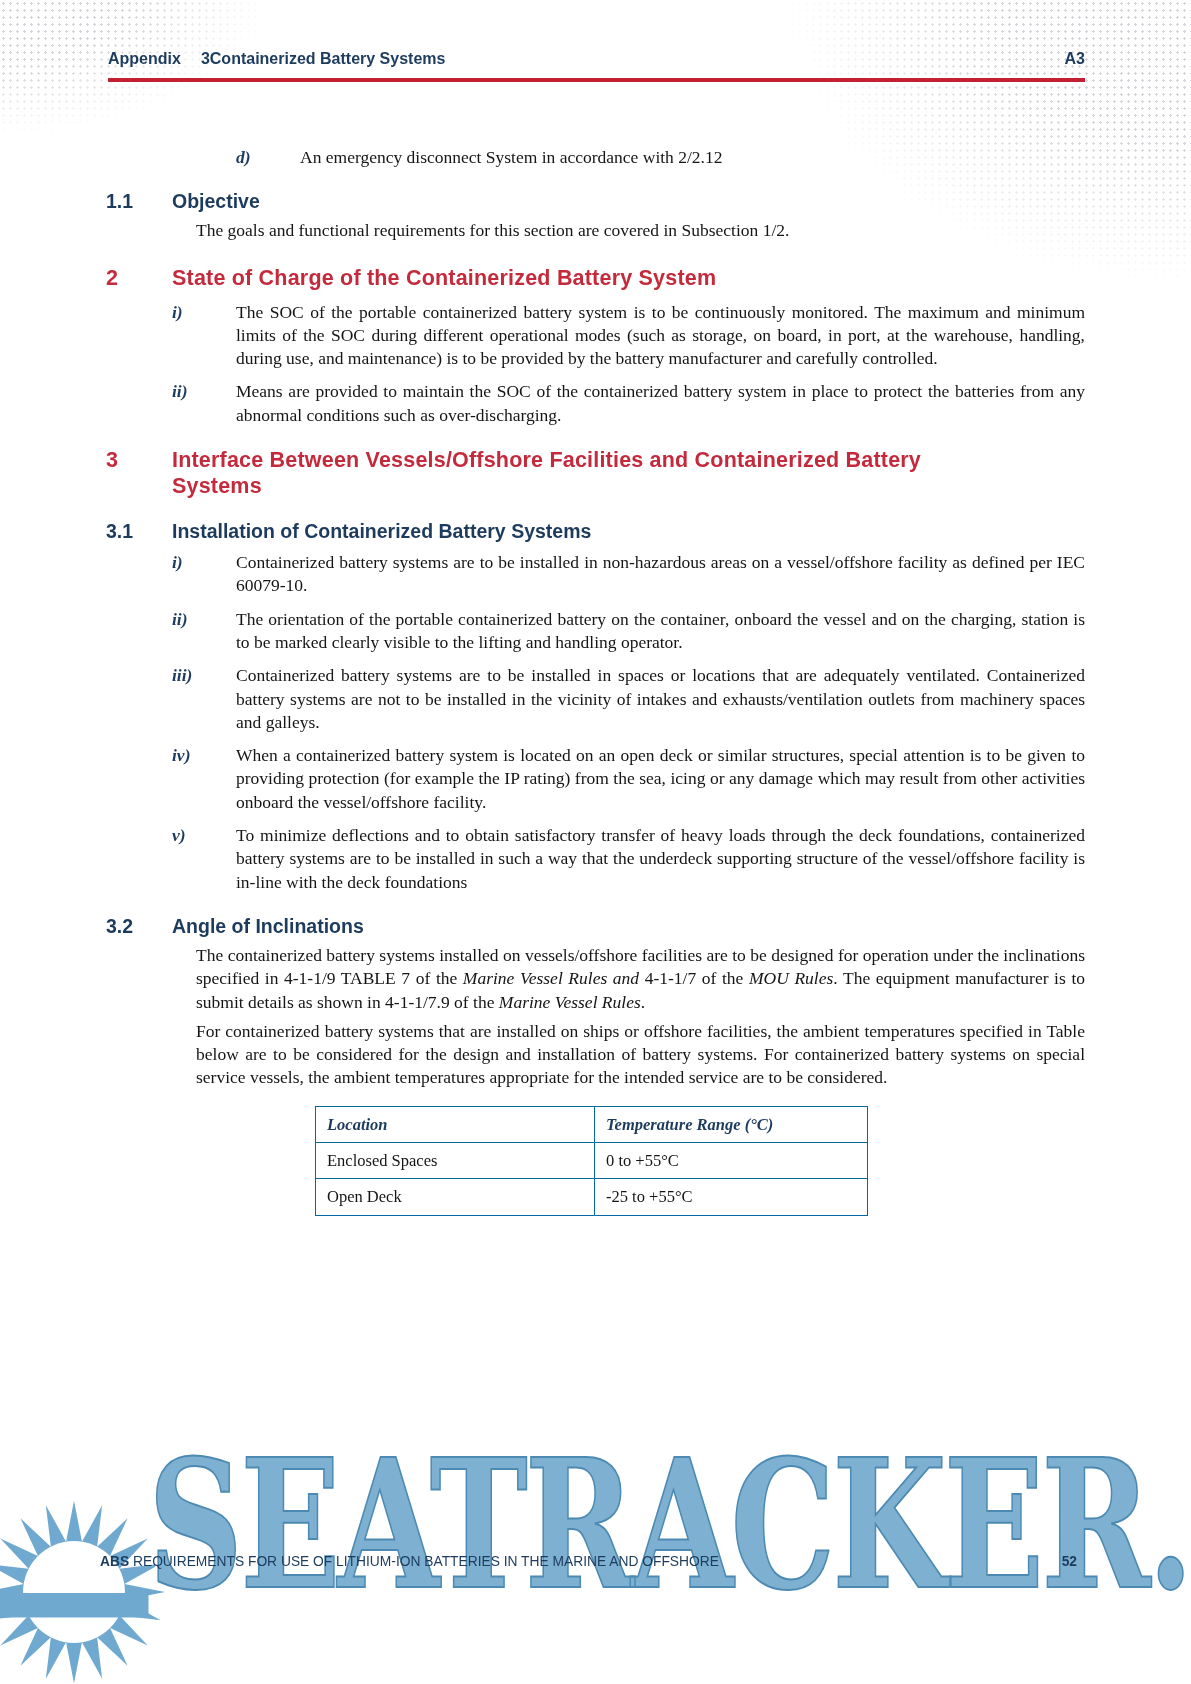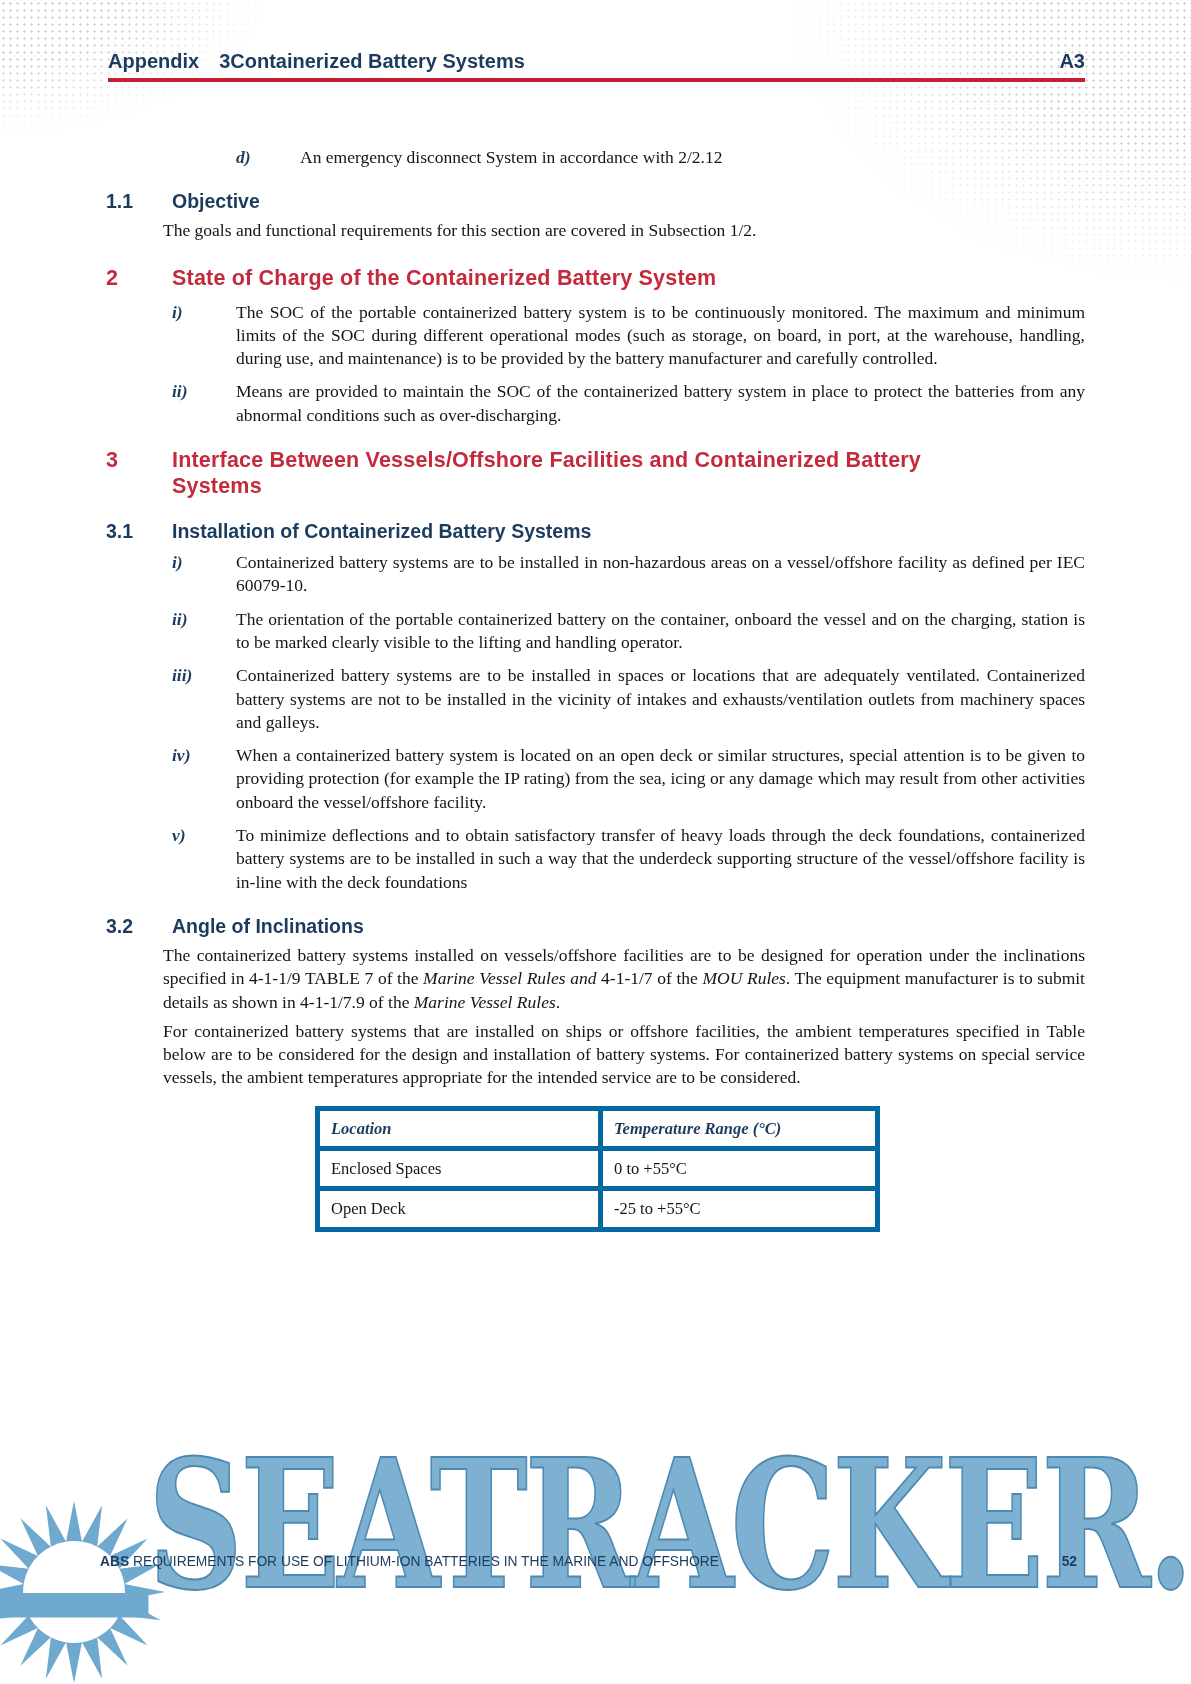--- a/index.html
+++ b/index.html
@@ -12,51 +12,51 @@
   .dots{position:absolute;background-image:radial-gradient(circle,#a9adb6 1.1px,transparent 1.35px);background-size:7px 7px;pointer-events:none;}
   .dots-tl{left:0;top:0;width:280px;height:160px;opacity:.5;
     -webkit-mask-image:radial-gradient(130% 115% at 0% 0%,#000 35%,transparent 74%);
     mask-image:radial-gradient(130% 115% at 0% 0%,#000 35%,transparent 74%);}
   .dots-tr{right:0;top:0;width:430px;height:340px;opacity:.5;
     -webkit-mask-image:radial-gradient(125% 112% at 100% 0%,#000 38%,transparent 76%);
     mask-image:radial-gradient(125% 112% at 100% 0%,#000 38%,transparent 76%);}
 
   
   .page-header{position:absolute;left:108px;top:50px;width:977px;display:flex;align-items:baseline;
-    font-family:"Liberation Sans",sans-serif;font-weight:bold;font-size:20px;color:#1c3b5d;z-index:3;}
+    font-family:"Liberation Sans",sans-serif;font-weight:bold;font-size:16px;color:#1c3b5d;z-index:3;}
   .page-header .num{margin-left:20px;}
   .page-header .title{}
   .page-header .code{margin-left:auto;}
   .header-rule{position:absolute;left:108px;top:78px;width:977px;height:4px;background:#c32033;z-index:3;}
 
   
   .content{position:absolute;left:106px;top:140px;width:979px;z-index:3;
     font-size:17.5px;line-height:23.3px;}
   .item{display:grid;grid-template-columns:64px 1fr;}
   .item .marker{font-style:italic;font-weight:bold;color:#1c3b5d;}
   .item .text{text-align:justify;}
   .ind1{margin-left:66px;}
   .ind2{margin-left:130px;}
-  .para{margin-left:57px;text-align:justify;}
+  .para{margin-left:90px;text-align:justify;}
   .sec-head{display:grid;grid-template-columns:66px 1fr;font-family:"Liberation Sans",sans-serif;font-weight:bold;align-items:baseline;}
   .sec-head.sub{font-size:19.5px;color:#1c3b5d;line-height:24px;}
   .sec-head.main{font-size:21.5px;color:#c42a3c;line-height:26px;letter-spacing:.2px;}
   .sec-head.main .title{max-width:805px;}
   .mt-item{margin-top:10px;}
   .mt-item-first{margin-top:8px;}
   .mt-head{margin-top:20px;}
   .mt-head-main{margin-top:22px;}
   .mt-para{margin-top:6px;}
   .ital{font-style:italic;}
   .date-group{color:#1c3b5d;font-style:italic;}
   .date-red{color:#c42a3c;font-style:italic;}
 
   
   .temp-table{margin:16px 0 0 209px;border-collapse:collapse;font-size:16.5px;}
-  .temp-table th,.temp-table td{border:5px solid #0369a1;text-align:left;font-weight:normal;padding:6px 11px;}
+  .temp-table th,.temp-table td{border:1px solid #0369a1;text-align:left;font-weight:normal;padding:6px 11px;}
   .temp-table th{font-weight:bold;font-style:italic;color:#1c3b5d;}
   .col-loc{width:256px;}
   .col-temp{width:250px;}
 
   
   .note{display:grid;grid-template-columns:64px 1fr;margin:26px 0 0 92px;font-size:16px;line-height:21px;}
   .note .label{font-weight:bold;font-style:italic;color:#1c3b5d;}
   .link-red{color:#c04a5e;font-style:italic;}
   .link-tail{color:#1c3b5d;font-style:italic;}
 

